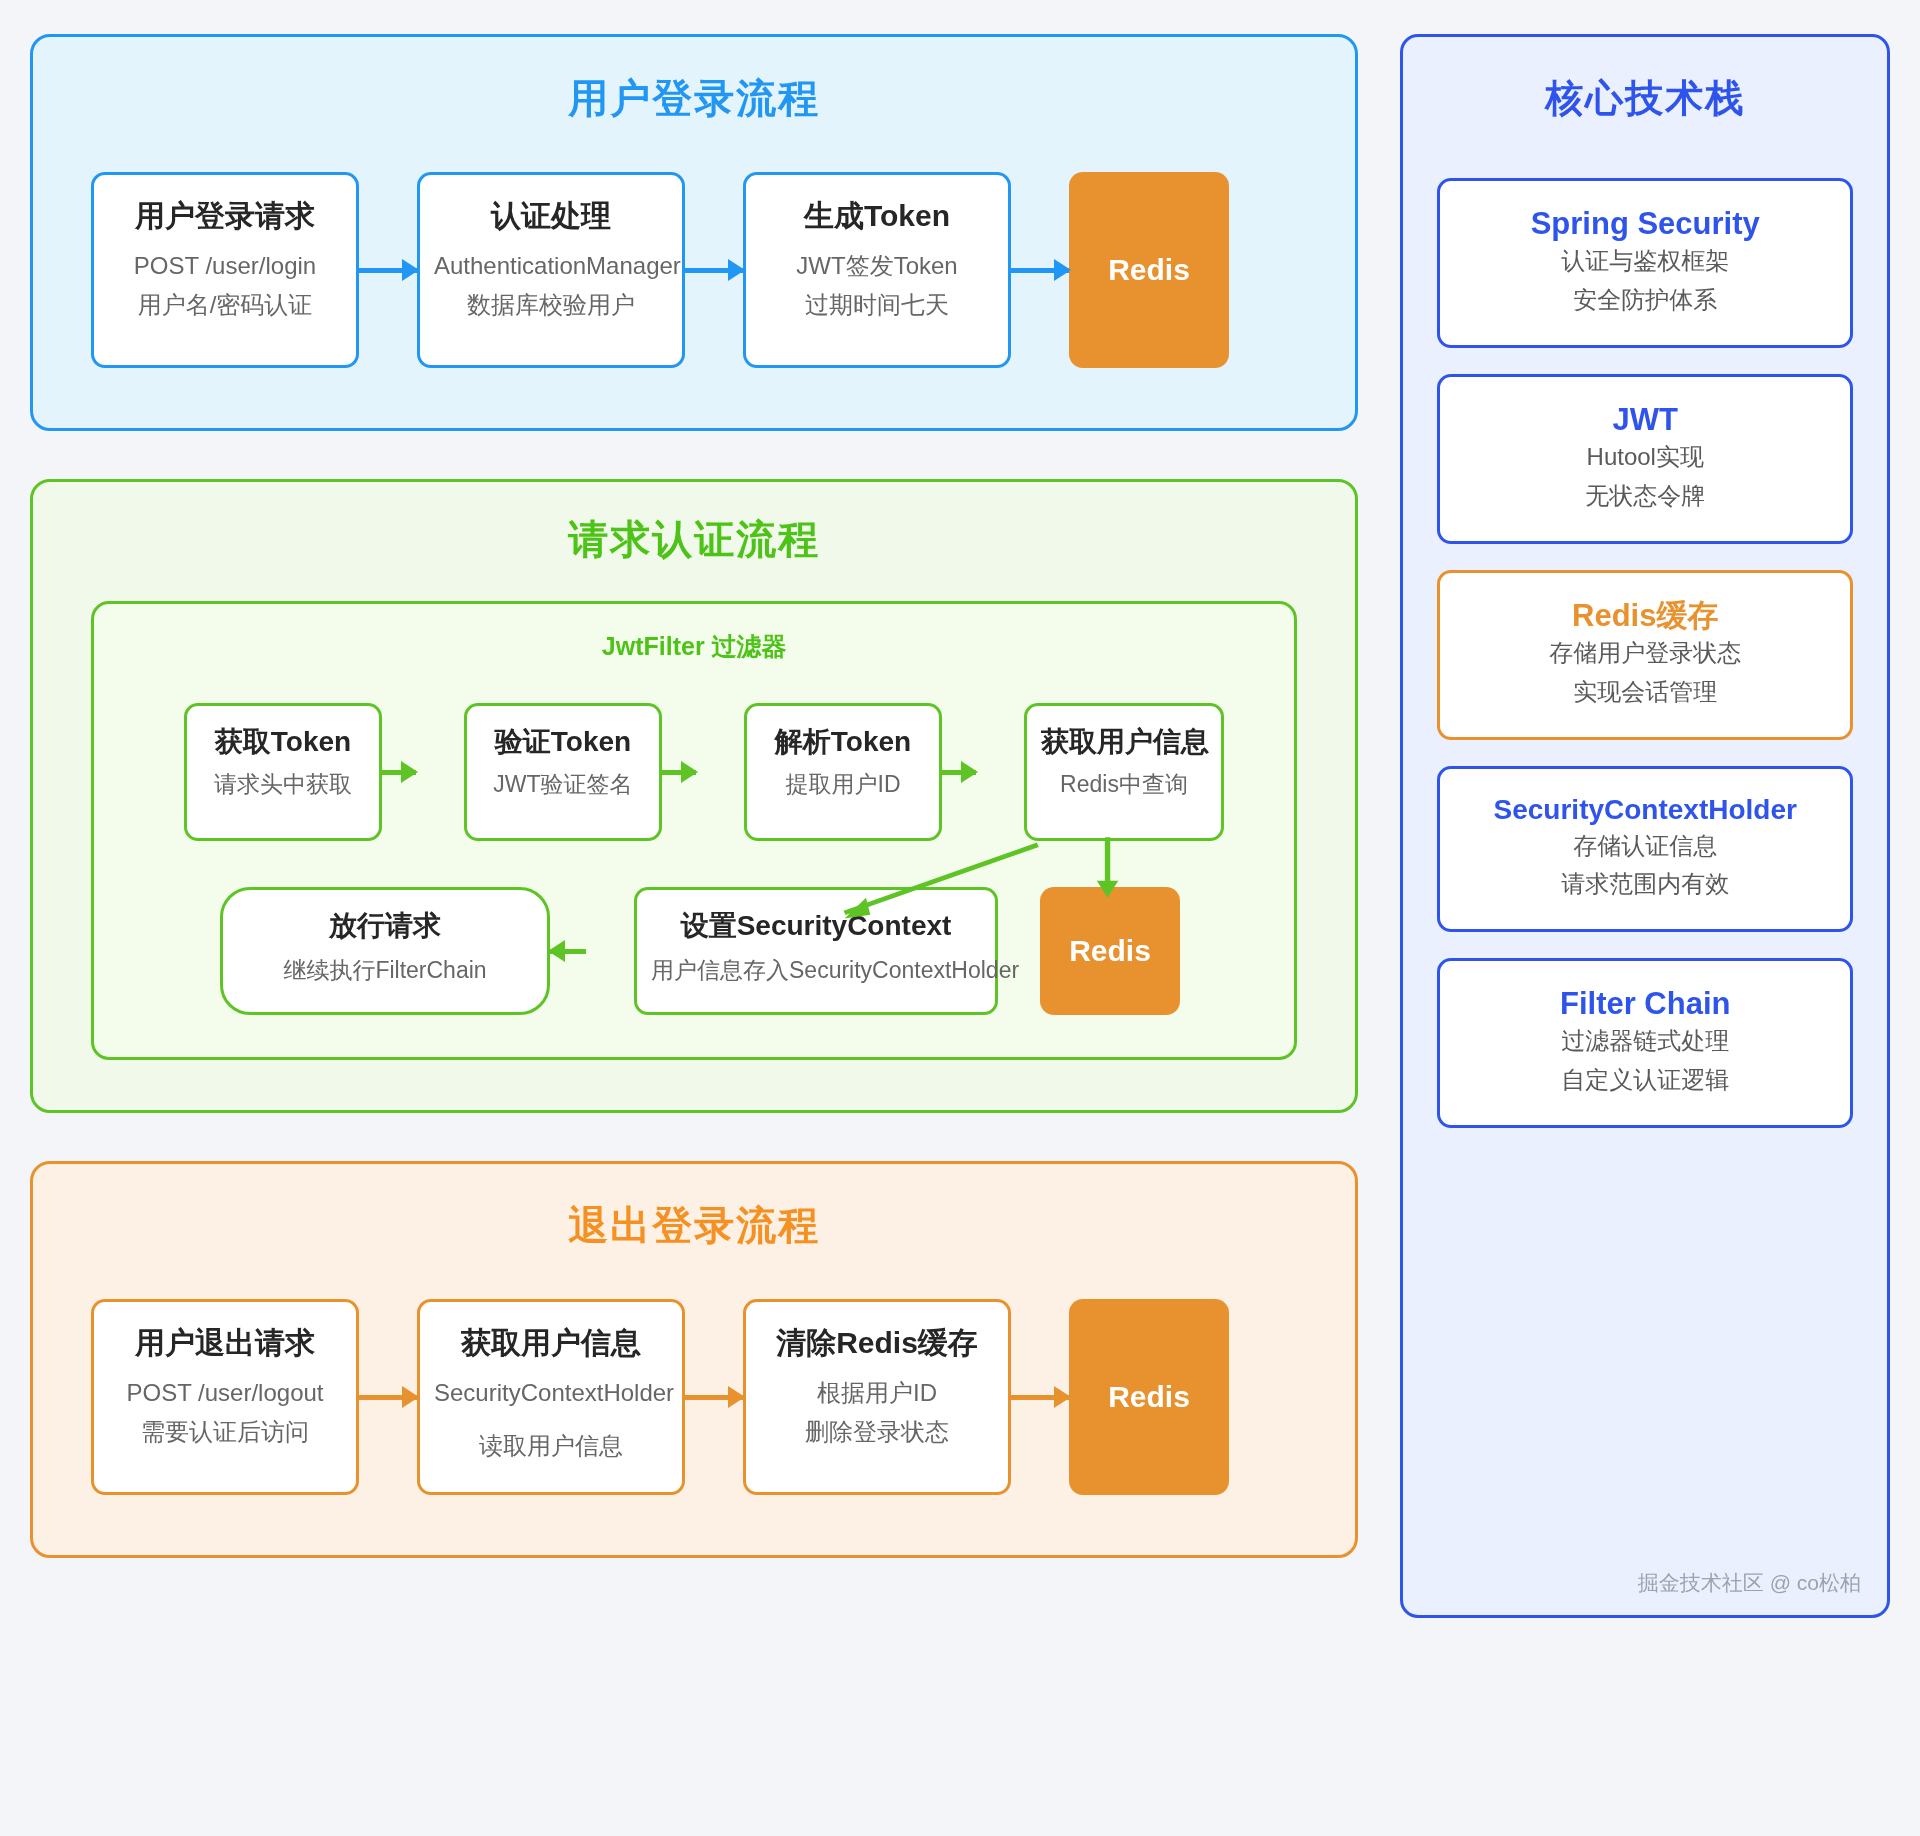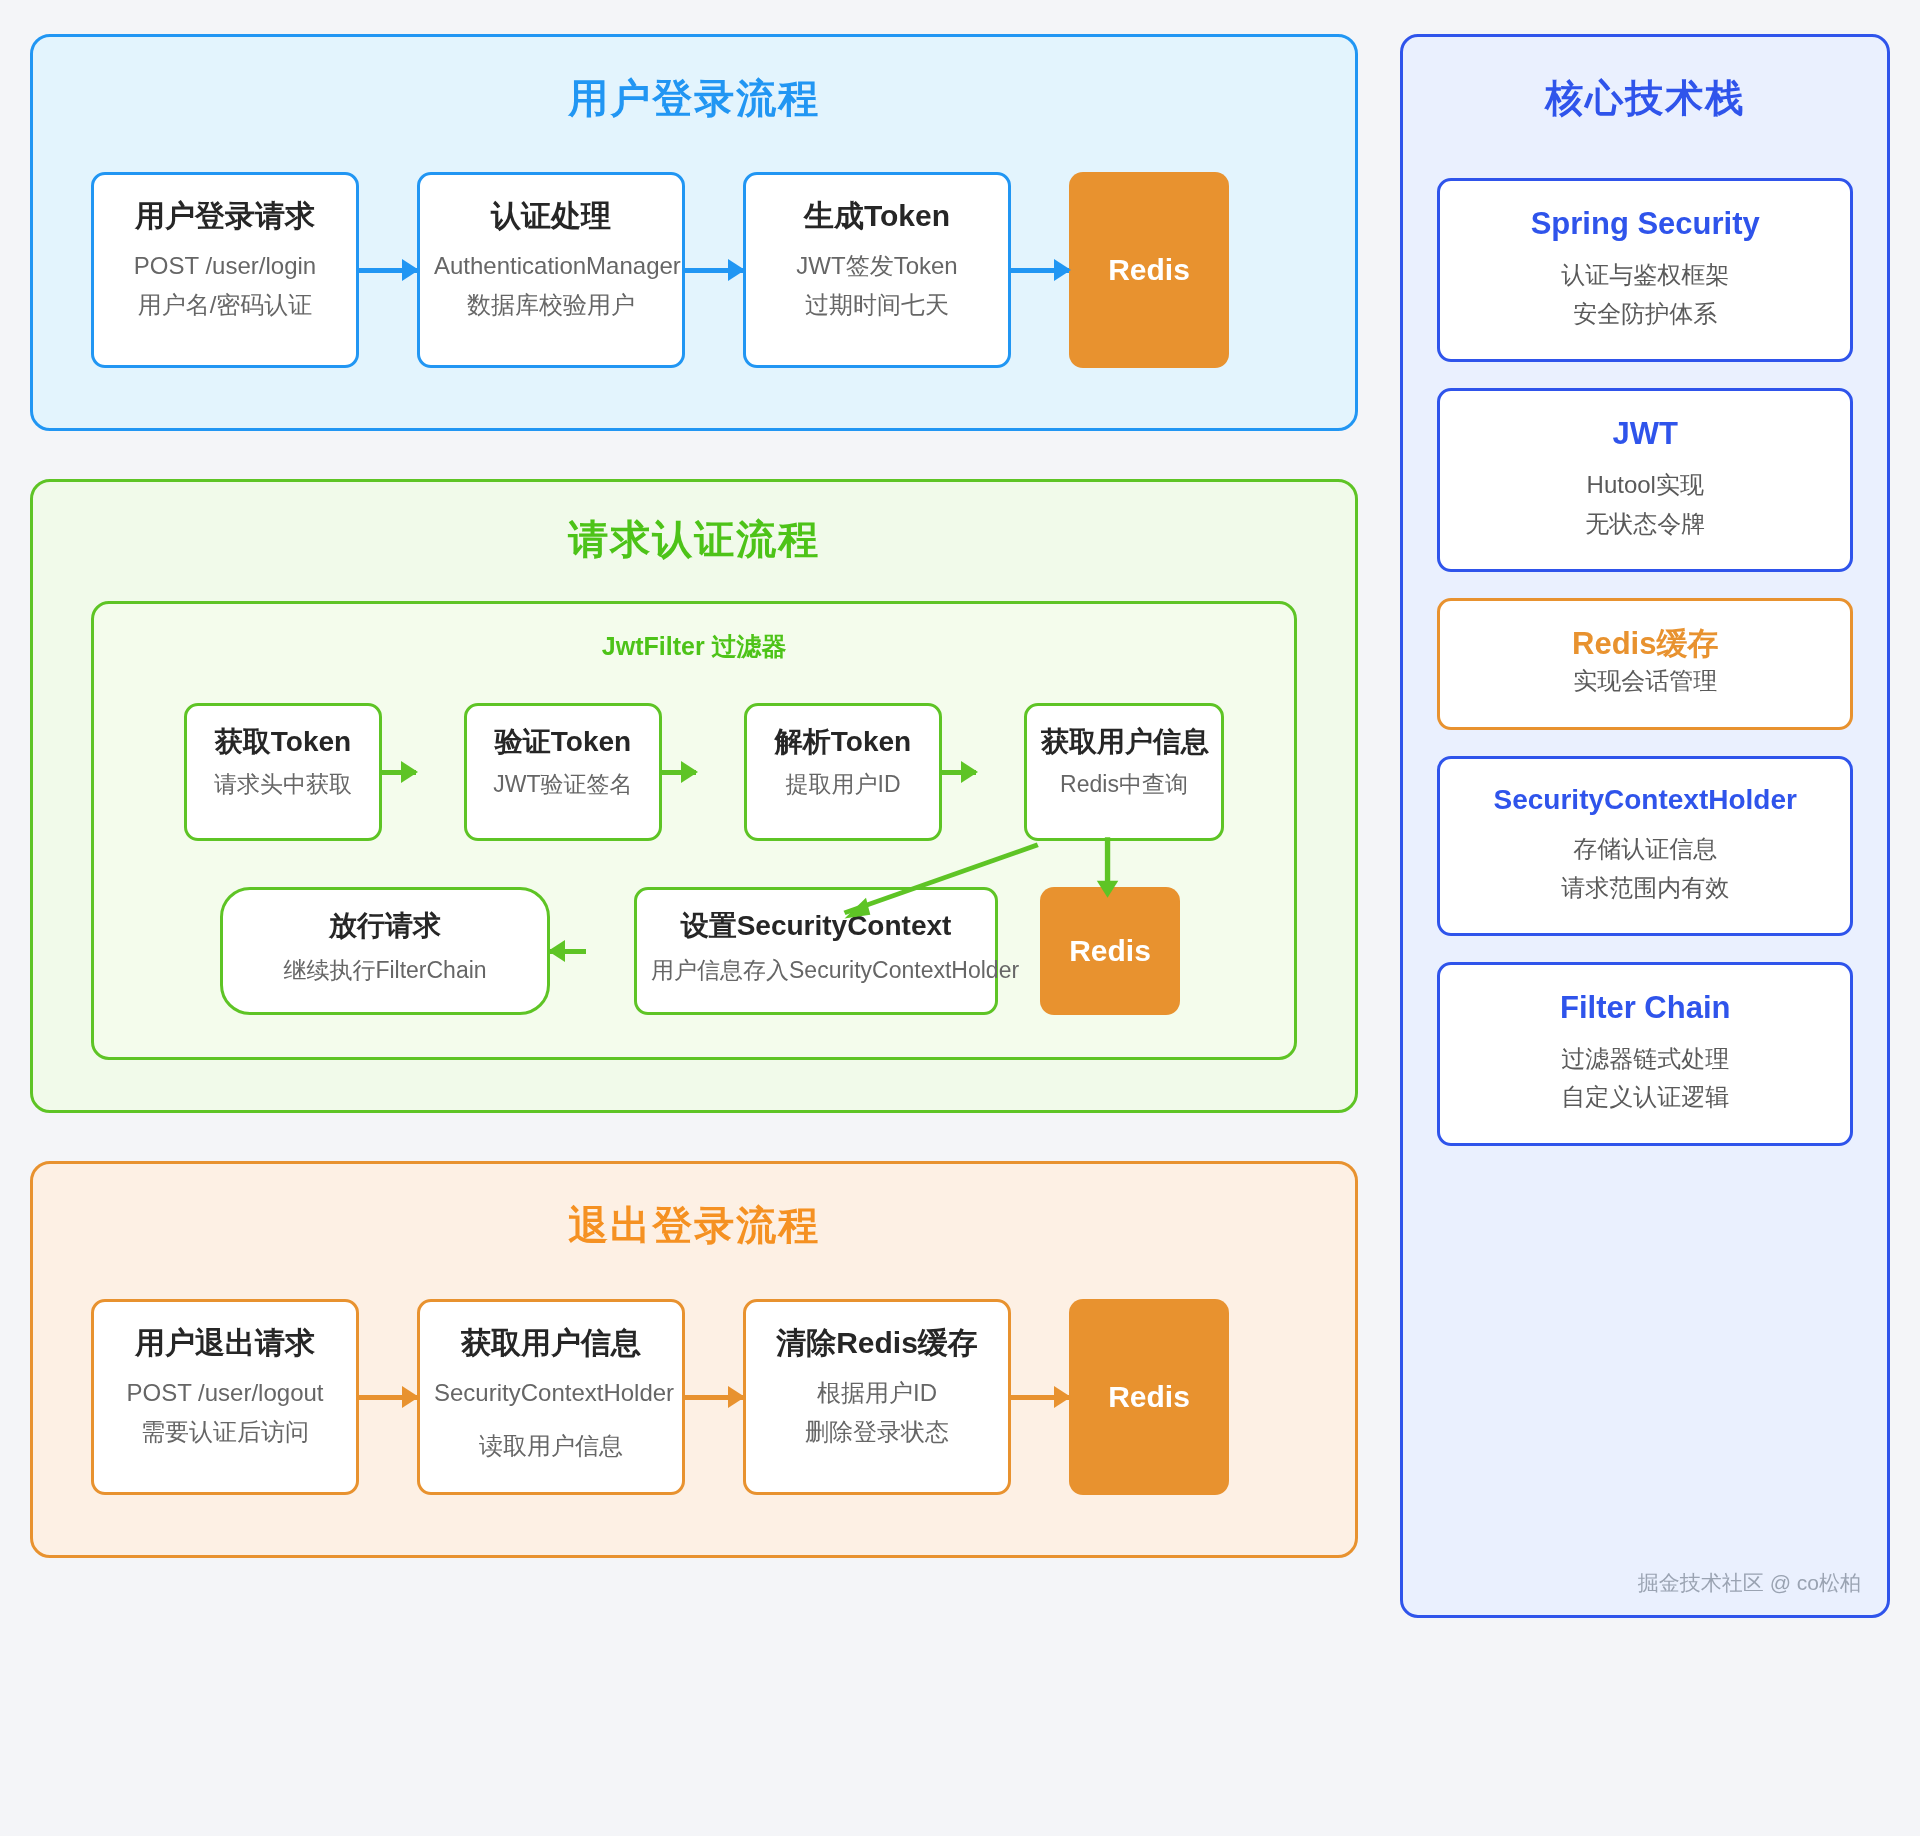--- a/index.html
+++ b/index.html
@@ -221,21 +221,20 @@
     color: #2f54eb;
     line-height: 1.2;
     white-space: nowrap;
   }
   .tech-card.accent-orange .t-name { color: #e8922f; }
   .tech-card .t-name.small { font-size: 28px; }
   .tech-card .t-desc {
     font-size: 24px;
     color: #5a5a5a;
     line-height: 1.6;
-    margin-top: 14px;
   }
   .watermark {
     position: absolute;
     right: 26px;
     bottom: 18px;
     font-size: 21px;
     color: #9aa3b2;
     white-space: nowrap;
   }
 </style>
@@ -398,20 +397,21 @@
     </div>
 
     <div class="tech-card">
       <div class="t-name">JWT</div>
       <div class="t-desc">Hutool实现</div>
       <div class="t-desc" style="margin-top:0">无状态令牌</div>
     </div>
 
     <div class="tech-card accent-orange">
       <div class="t-name">Redis缓存</div>
+      <div class="t-desc">存储用户登录状态</div>
       <div class="t-desc" style="margin-top:0">实现会话管理</div>
     </div>
 
     <div class="tech-card">
       <div class="t-name small">SecurityContextHolder</div>
       <div class="t-desc">存储认证信息</div>
       <div class="t-desc" style="margin-top:0">请求范围内有效</div>
     </div>
 
     <div class="tech-card">

